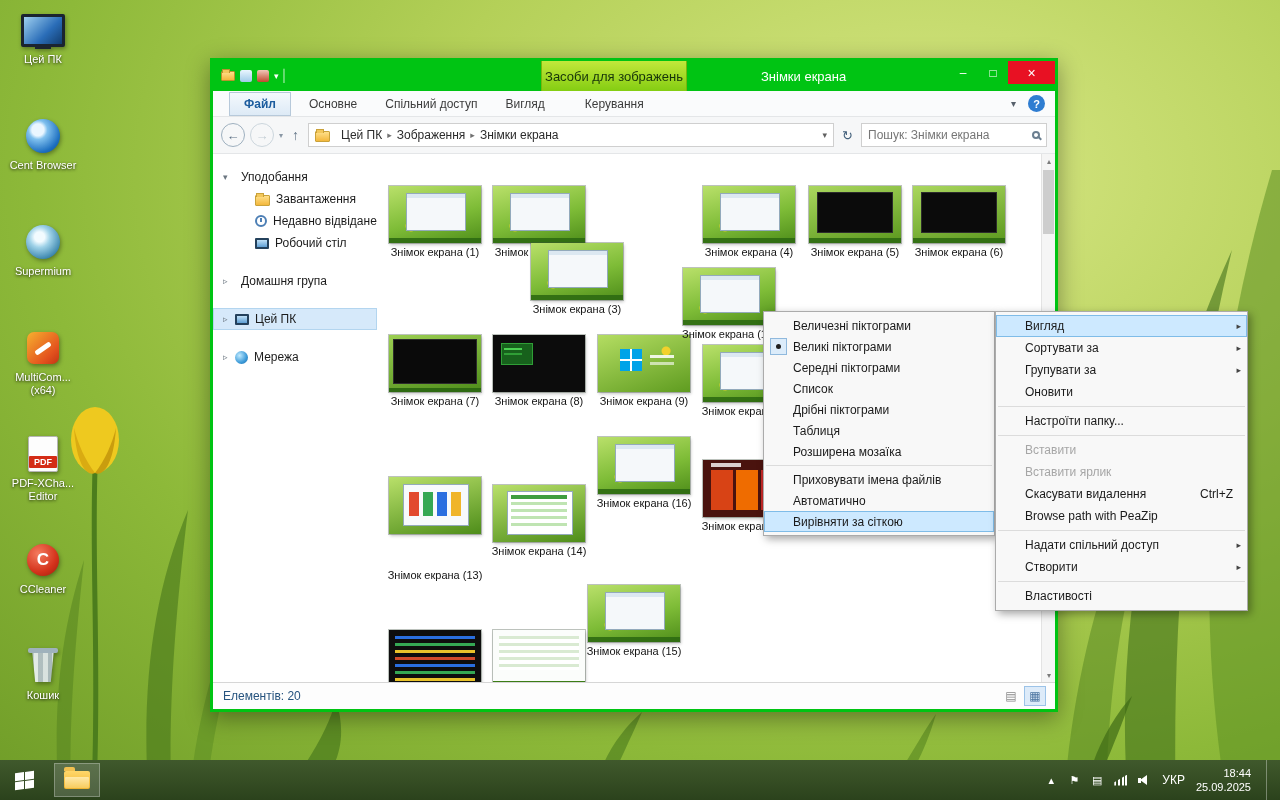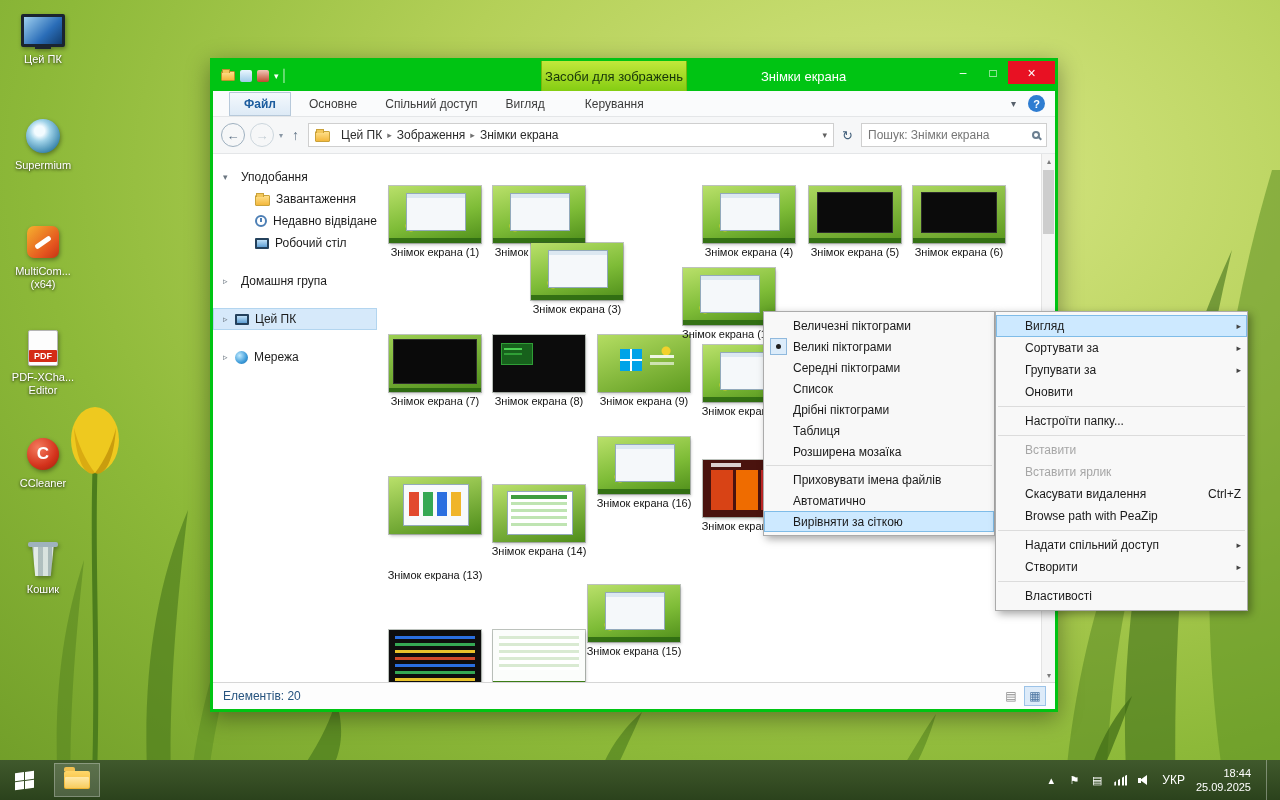--- a/index.html
+++ b/index.html
@@ -142,21 +142,21 @@
 
   .statusbar { height:27px; border-top:1px solid #d6d6d6; display:flex; align-items:center; padding:0 10px; font-size:12px; color:#26537e; background:#fdfdfd; }
   .view-toggles { margin-left:auto; display:flex; gap:4px; }
   .vt { width:20px; height:18px; display:flex; align-items:center; justify-content:center; font-size:12px; color:#8a8a8a; }
   .vt.active { color:#4a74a0; outline:1px solid #9cc3e8; background:#ddebf9; }
 
   
   .menu { position:absolute; background:#f8f8f8; border:1px solid #ababab; box-shadow:3px 3px 8px rgba(0,0,0,.35); padding:3px 0; z-index:80; font-size:12px; color:#1a1a1a; }
   #viewmenu { left:763px; top:311px; width:232px; }
   #ctxmenu { left:995px; top:311px; width:253px; }
-  .mi { display:flex; align-items:center; height:22px; padding-right:6px; position:relative; }
+  .mi { display:flex; align-items:center; height:22px; padding-right:14px; position:relative; }
   #viewmenu .mi { height:21px; }
   .mi .gut { width:29px; flex:none; display:flex; justify-content:center; align-items:center; }
   .mi .lbl { flex:1; white-space:nowrap; }
   .mi .sc { margin-left:20px; }
   .mi .sub-arrow { position:absolute; right:6px; font-size:9px; color:#444; }
   .mi.hl { background:#cde9ff; outline:1px solid #7fbce8; outline-offset:-1px; }
   .mi.disabled { color:#a6a6a6; }
   .sep { height:1px; background:#dcdcdc; margin:3px 2px; }
   .vr { width:17px; height:17px; border:1px solid #90b9dd; background:#dcecfa; display:flex; align-items:center; justify-content:center; }
   .vr::after { content:""; width:5px; height:5px; border-radius:50%; background:#1f1f1f; }
@@ -203,20 +203,24 @@
     <path d="M116,428 C113,470 101,476 95,473 C105,460 112,444 116,428 Z" fill="#c99d0e"></path>
   </svg>
 </div>
 
 <div class="desk-icons">
     <div class="desk-ico">
       <div class="di-img di-this-pc"></div>
       <div class="di-label">Цей ПК</div>
     </div>
     <div class="desk-ico">
+      <div class="di-img di-cent-browser"></div>
+      <div class="di-label">Cent Browser</div>
+    </div>
+    <div class="desk-ico">
       <div class="di-img di-supermium"></div>
       <div class="di-label">Supermium</div>
     </div>
     <div class="desk-ico">
       <div class="di-img di-multicom"></div>
       <div class="di-label">MultiCom...
 (x64)</div>
     </div>
     <div class="desk-ico">
       <div class="di-img di-pdf-editor"></div>

